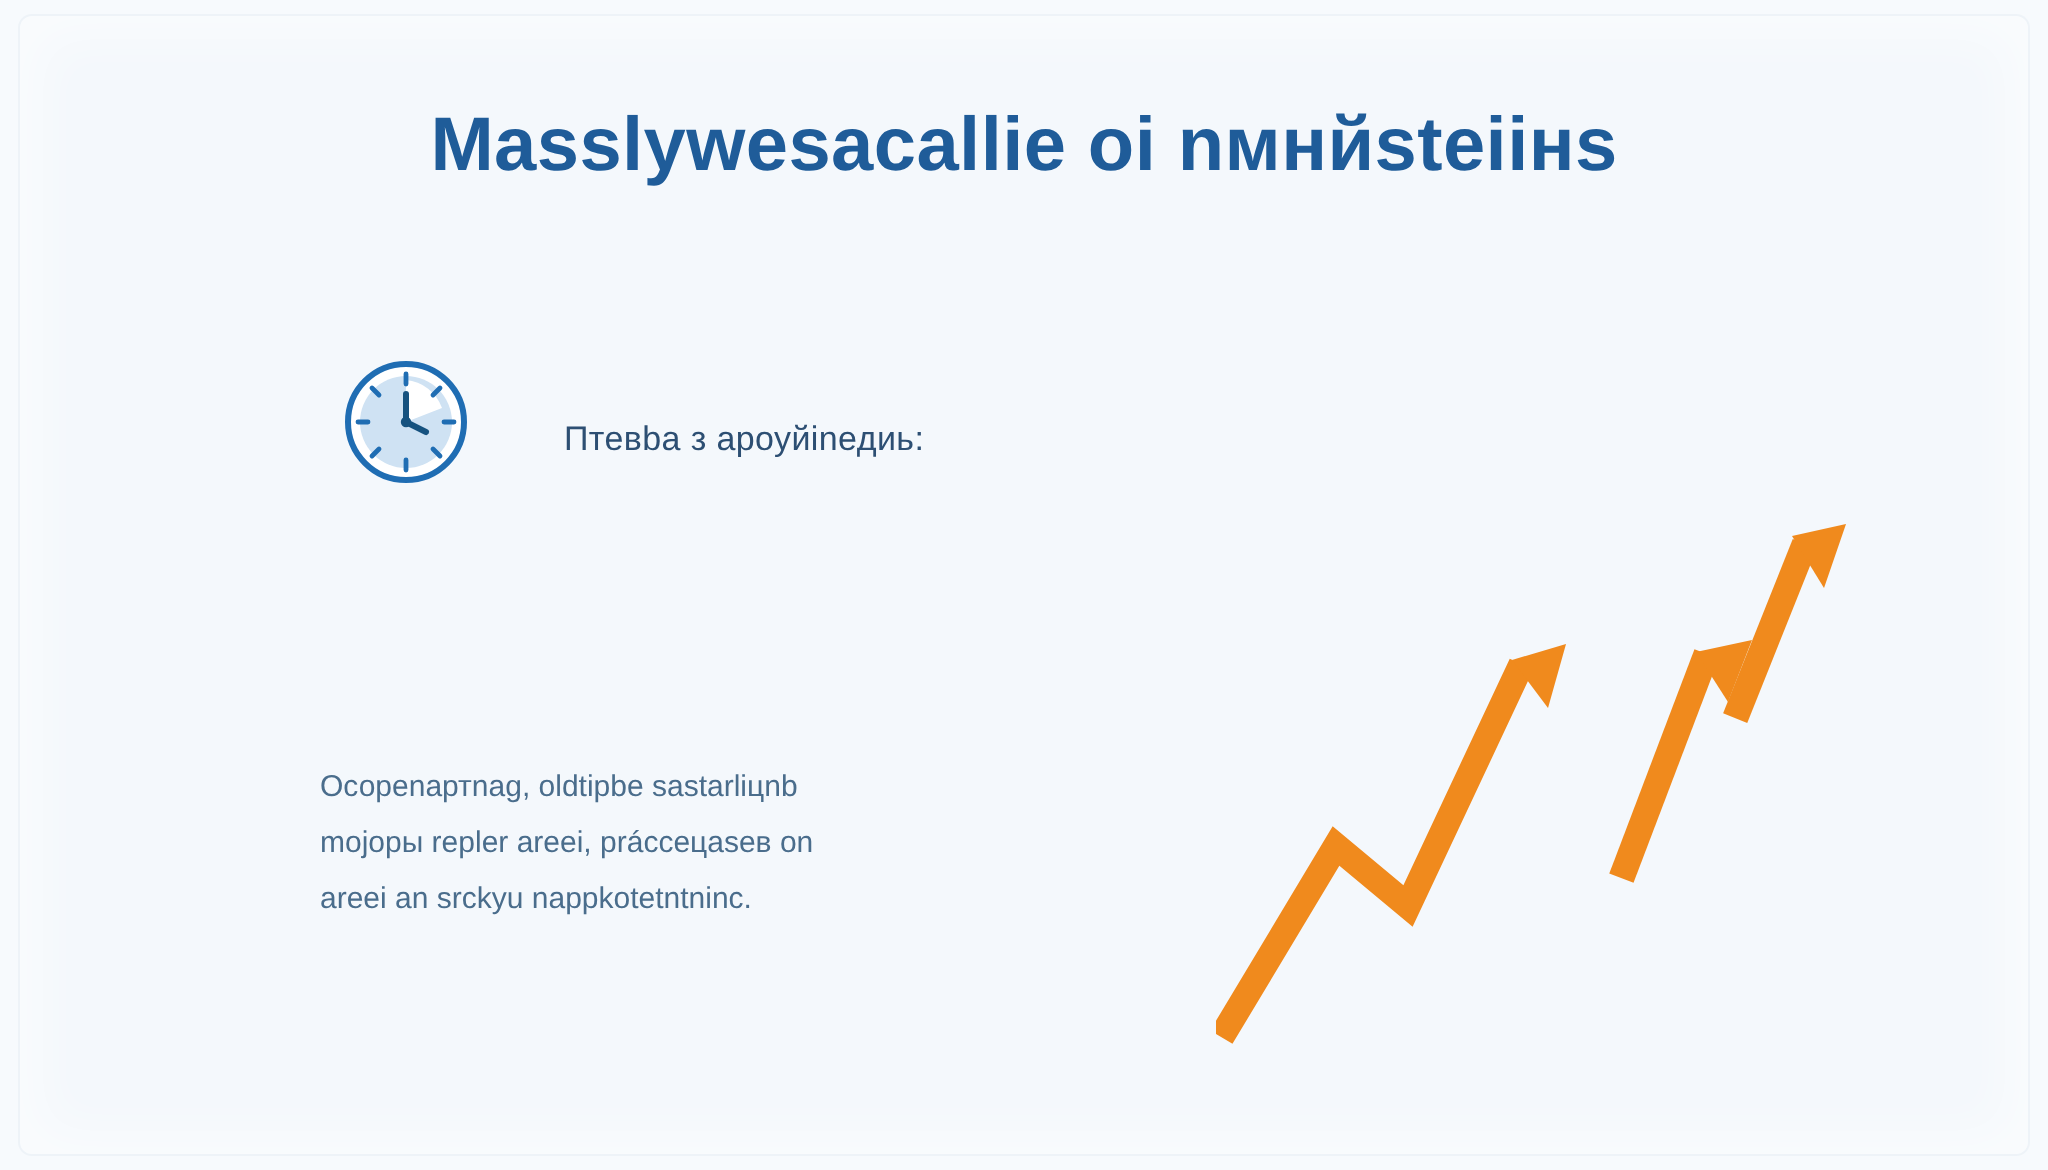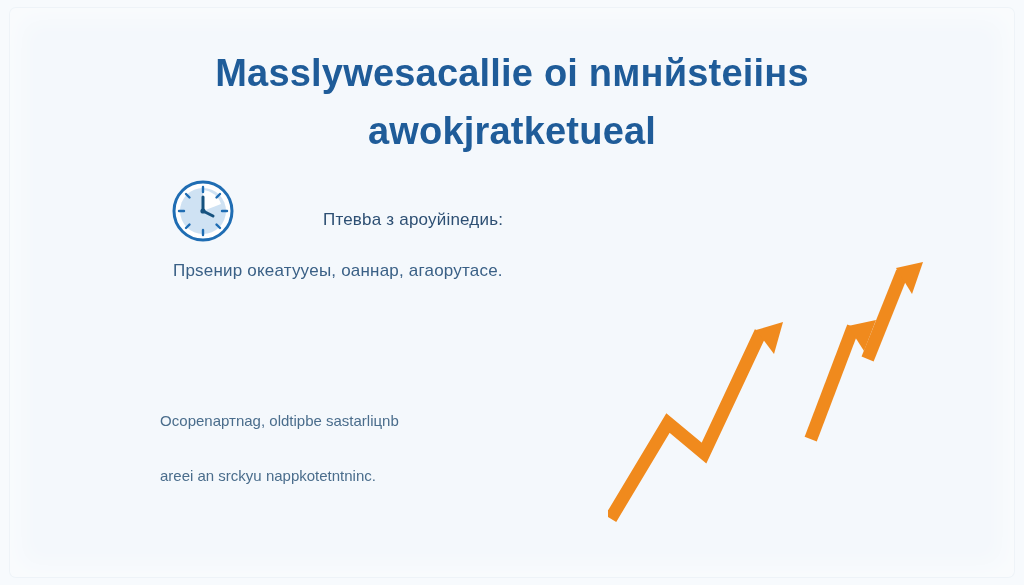--- a/index.html
+++ b/index.html
@@ -58,21 +58,20 @@
     height: 62px;
   }
   
   .intro-head {
     position: absolute;
     left: 272px;
     top: 202px;
     font-size: 17px;
     color: #2d4f73;
     letter-spacing: 0.2px;
-    margin-left: 41px;
   }
   .intro-sub {
     position: absolute;
     left: 163px;
     top: 253px;
     font-size: 17px;
     color: #3a6086;
     letter-spacing: 0.2px;
   }
   
@@ -80,21 +79,20 @@
     position: absolute;
     left: 150px;
     top: 372px;
     width: 360px;
     font-size: 15px;
     line-height: 28px;
     color: #4a6d8c;
   }
   .body-text .line {
     white-space: nowrap;
-    margin-top: 27px;
   }
   
   .arrows {
     position: absolute;
     right: 26px;
     top: 210px;
     width: 380px;
     height: 330px;
   }
   
@@ -106,21 +104,20 @@
   }
 </style>
 </head>
 <body>
 
 <div class="slide">
   <div class="slide-inner">
 
     <div class="title-block">
       <div class="title-line">Masslywesacallie oi nмнйsteiiнs</div>
-      <div class="title-line second">awokjratketuеal</div>
     </div>
 
     <div class="clock-icon">
       <svg width="62" height="62" viewBox="0 0 62 62" xmlns="http://www.w3.org/2000/svg">
         <circle cx="31" cy="31" r="29" fill="#ffffff" stroke="#1f6db3" stroke-width="3"></circle>
         <circle cx="31" cy="31" r="23" fill="#cfe2f3"></circle>
         <path d="M31 31 L31 10 A21 21 0 0 1 49 24 Z" fill="#ffffff"></path>
         <g stroke="#1f6db3" stroke-width="2.4" stroke-linecap="round">
           <line x1="31" y1="7" x2="31" y2="12"></line>
           <line x1="31" y1="50" x2="31" y2="55"></line>
@@ -131,24 +128,24 @@
           <line x1="48" y1="14" x2="44.5" y2="17.5"></line>
           <line x1="17.5" y1="44.5" x2="14" y2="48"></line>
         </g>
         <line x1="31" y1="31" x2="31" y2="17" stroke="#16527f" stroke-width="3" stroke-linecap="round"></line>
         <line x1="31" y1="31" x2="41" y2="36" stroke="#16527f" stroke-width="3" stroke-linecap="round"></line>
         <circle cx="31" cy="31" r="2.6" fill="#16527f"></circle>
       </svg>
     </div>
 
     <div class="intro-head">Птевba з ароуйіnедиь:</div>
-    <div class="intro-sub">Прsенир океатуyеы, оаннар, агаорутасе.</div>
 
     <div class="body-text">
       <div class="line">Осореnартnag, oldtipbe sаstarliцnb</div>
+      <div class="line">mojopы repler аreei, prácceцaseв on</div>
       <div class="line">аreei an srckyu nappkotetntninc.</div>
     </div>
 
     <div class="arrows">
       <svg width="380" height="330" viewBox="0 0 380 330" xmlns="http://www.w3.org/2000/svg">
 
         <g fill="none" stroke="#f08a1d" stroke-width="13" stroke-linecap="square" stroke-linejoin="miter">
           <polyline points="6,295 60,205 96,235 150,120"></polyline>
         </g>
         <polygon points="148,112 175,104 166,136" fill="#f08a1d"></polygon>

